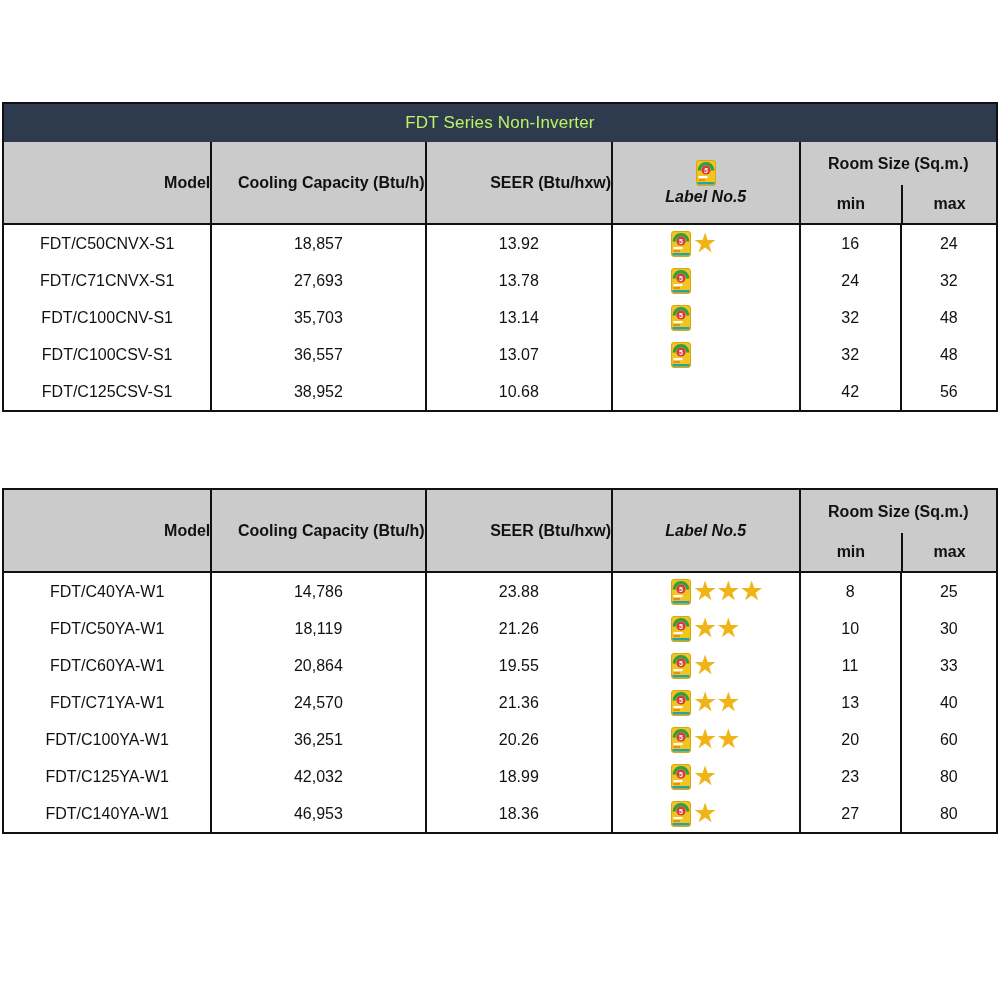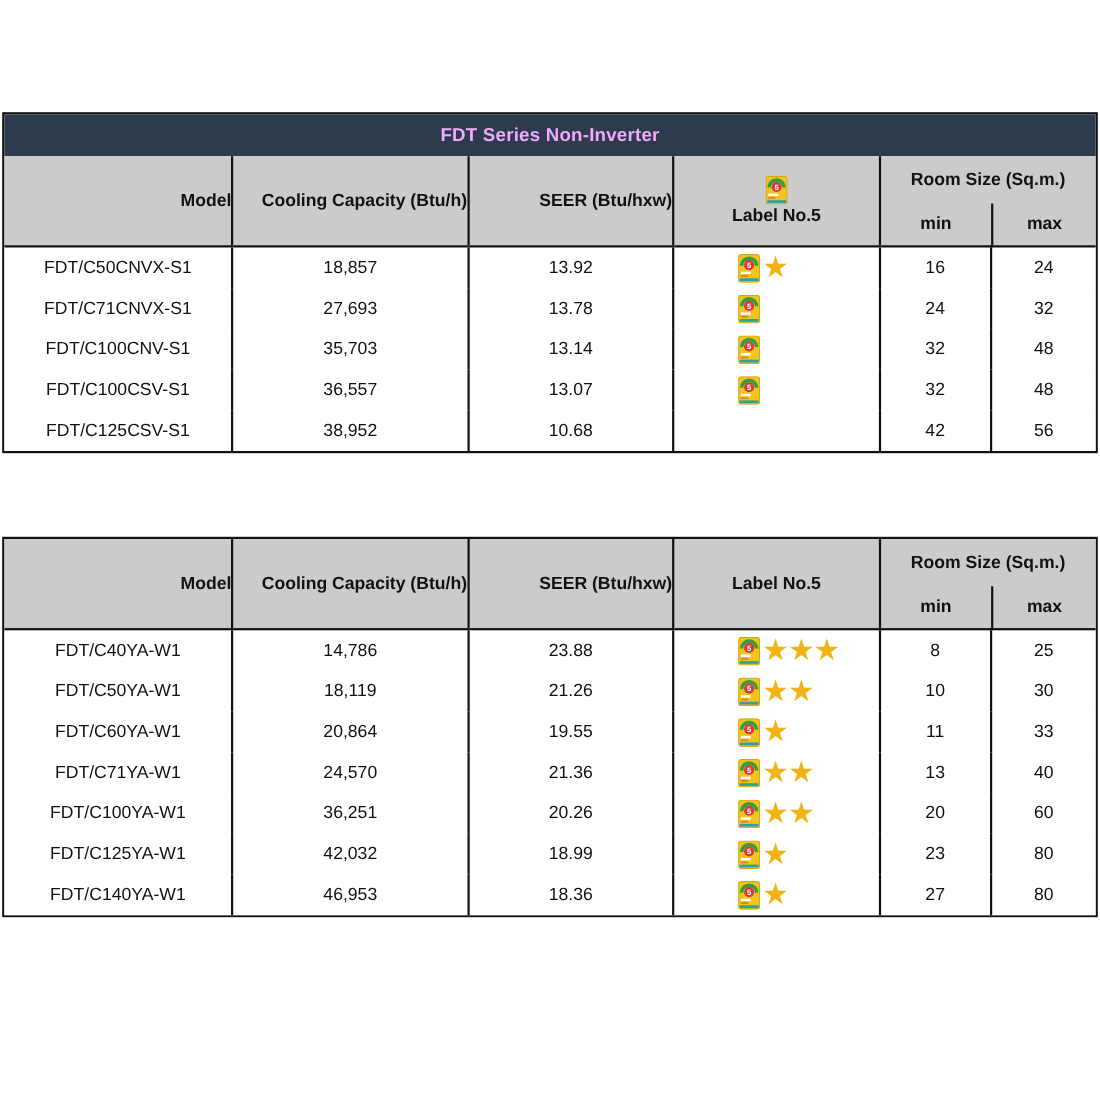--- a/index.html
+++ b/index.html
@@ -13,22 +13,22 @@
   .spec-table {
     margin: 0 2px;
     border: 2px solid #111111;
     box-sizing: border-box;
   }
   .spec-table.first  { margin-top: 102px; }
   .spec-table.second { margin-top: 76px;  }
 
   .title-bar {
     background: #2e3b4e;
-    color: #f0abfc;
-    font-weight: bold;
+    color: #bef264;
+    font-weight: normal;
     font-size: 17px;
     height: 38px;
     line-height: 38px;
     text-align: center;
     letter-spacing: 0.2px;
   }
 
   table {
     width: 100%;
     border-collapse: collapse;
@@ -53,20 +53,21 @@
     border-bottom: 2px solid #111111;
   }
   thead th:first-child { border-left: none; margin-left: 34px; }
 
   .h-label-inner {
     display: flex;
     flex-direction: column;
     align-items: center;
     justify-content: center;
     gap: 2px;
+    font-style: italic;
   }
 
   .rs { display: flex; flex-direction: column; height: 81px; }
   .rs-top {
     flex: 1.15;
     display: flex;
     align-items: center;
     justify-content: center;
   }
   .rs-bottom { flex: 1; display: flex; }

